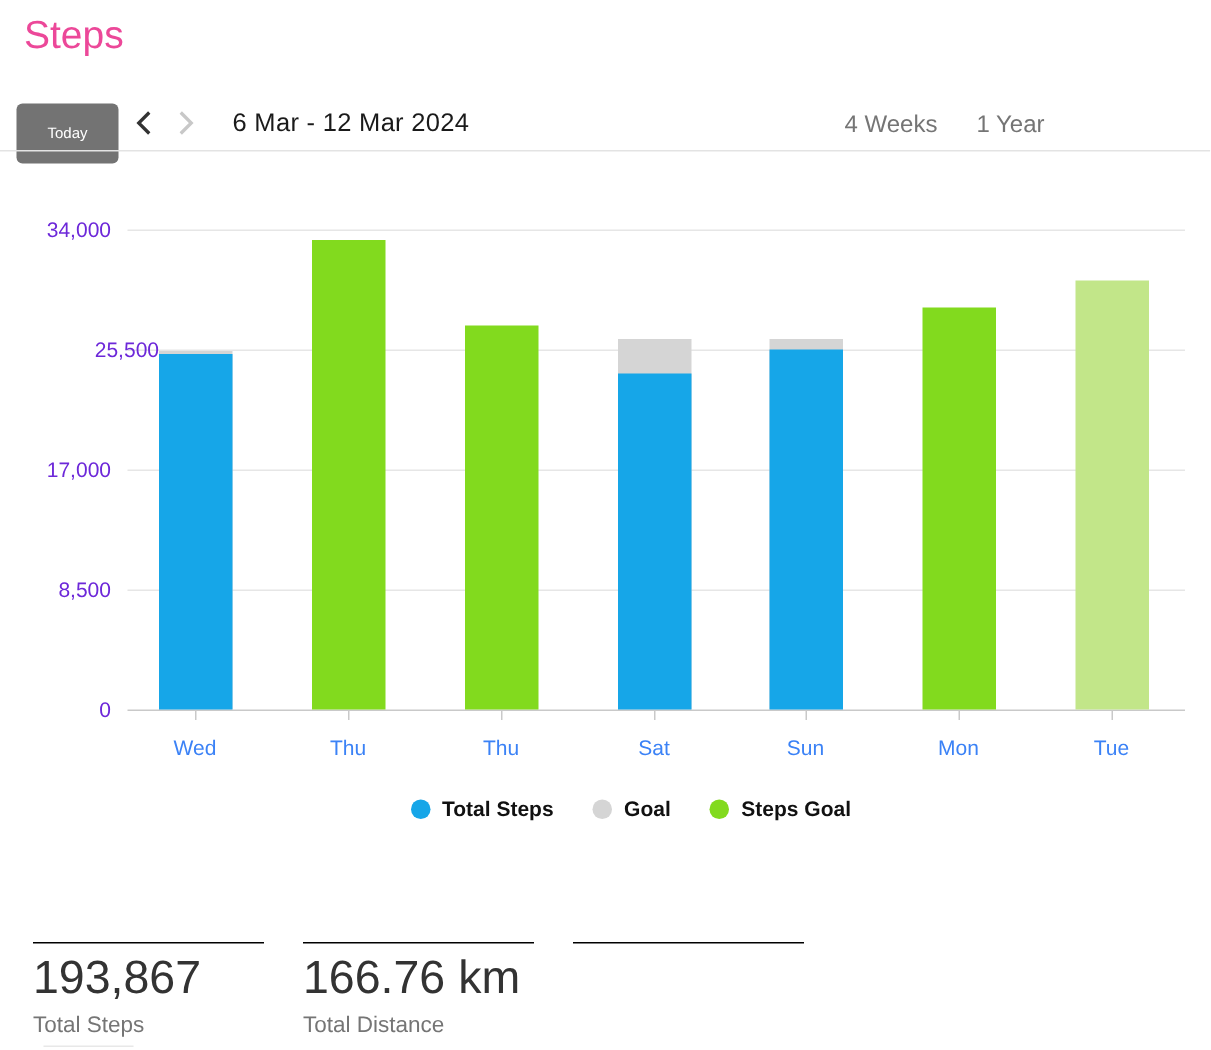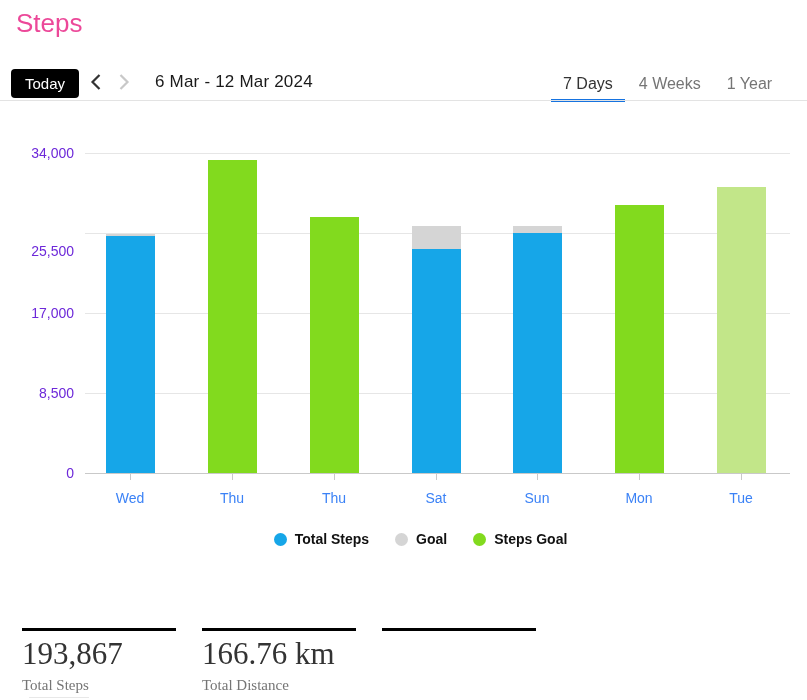--- a/index.html
+++ b/index.html
@@ -12,25 +12,25 @@
     background: #ffffff;
     overflow: hidden;
   }
   .page-title {
     position: absolute; left: 16px; top: 8px;
     font-size: 26px; font-weight: 400; color: #ec4899;
   }
   
   .today-btn {
     position: absolute; left: 11px; top: 69px;
-    width: 68px; height: 29px;
-    background: #000000; color: #ffffff;
+    width: 68px; height: 40px;
+    background: #737373; color: #ffffff;
     border: none; border-radius: 4px;
     font-family: "Liberation Sans", sans-serif;
-    font-size: 15px; cursor: pointer;
+    font-size: 10px; cursor: pointer;
   }
   .chev {
     position: absolute; top: 72px; width: 16px; height: 20px;
     display: flex; align-items: center; justify-content: center;
     cursor: pointer;
   }
   .chev-prev { left: 88px; }
   .chev-next { left: 116px; }
   .date-range {
     position: absolute; left: 155px; top: 72px;
@@ -70,21 +70,21 @@
     padding-left: 34px;
   }
   .legend-item { display: flex; align-items: center; gap: 8px; cursor: pointer; }
   .legend-dot { width: 13px; height: 13px; border-radius: 50%; }
   .legend-label { font-size: 14px; font-weight: 700; color: #111111; }
   
   .stats {
     position: absolute; left: 22px; top: 628px;
     display: flex; gap: 26px;
   }
-  .stat-col { width: 154px; border-top: 3px solid #000000; padding-top: 5px; font-family: Liberation Serif, serif; }
+  .stat-col { width: 154px; border-top: 1px solid #000000; padding-top: 5px; }
   .stat-value { font-size: 31px; font-weight: 400; color: #333333; white-space: nowrap; }
   .stat-label { margin-top: 5px; font-size: 15px; color: #757575; }
   .bottom-line-fragment {
     position: absolute; left: 29px; top: 697px; width: 60px; height: 1px;
     background: #e8e8e8;
   }
 </style>
 </head>
 <body>
 
@@ -101,36 +101,35 @@
   </span>
   <span class="chev chev-next">
     <svg width="12" height="18" viewBox="0 0 12 18">
         <path d="M2.5 2 L9.5 9 L2.5 16" fill="none" stroke="#c8c8c8" stroke-width="2.2"></path>
       </svg>
   </span>
 
   <span class="date-range">6 Mar - 12 Mar 2024</span>
 
   <div class="tabs">
-    <div class="tab active">7 Days</div>
     <div class="tab">4 Weeks</div>
     <div class="tab">1 Year</div>
   </div>
 
   <div class="divider"></div>
 
   <div class="chart" id="chart">
       <div class="gridline baseline" style="left: 85px; width: 705px; top: 333px;"></div>
       <div class="ytick-label" style="top: 325px;">0</div>
       <div class="gridline" style="left: 85px; width: 705px; top: 253px;"></div>
       <div class="ytick-label" style="top: 245px;">8,500</div>
       <div class="gridline" style="left: 85px; width: 705px; top: 173px;"></div>
       <div class="ytick-label" style="top: 165px;">17,000</div>
       <div class="gridline" style="left: 85px; width: 705px; top: 93px;"></div>
-      <div class="ytick-label" style="top: 103px;">25,500</div>
+      <div class="ytick-label" style="top: 85px; margin-left: 32px;">25,500</div>
       <div class="gridline" style="left: 85px; width: 705px; top: 13px;"></div>
       <div class="ytick-label" style="top: 5px;">34,000</div>
       <div class="bar" style="left: 105.5px; width: 49px; top: 93.9412px; height: 239.059px; background: rgb(213, 213, 213);"></div>
       <div class="bar" style="left: 105.5px; width: 49px; top: 95.8235px; height: 237.176px; background: rgb(22, 166, 232);"></div>
       <div class="xtick" style="left: 130px; top: 334px;"></div>
       <div class="xlabel" style="left: 90px; top: 350px;">Wed</div>
       <div class="bar" style="left: 207.5px; width: 49px; top: 19.5882px; height: 313.412px; background: rgb(130, 218, 30);"></div>
       <div class="xtick" style="left: 232px; top: 334px;"></div>
       <div class="xlabel" style="left: 192px; top: 350px;">Thu</div>
       <div class="bar" style="left: 309.5px; width: 49px; top: 77px; height: 256px; background: rgb(130, 218, 30);"></div>

